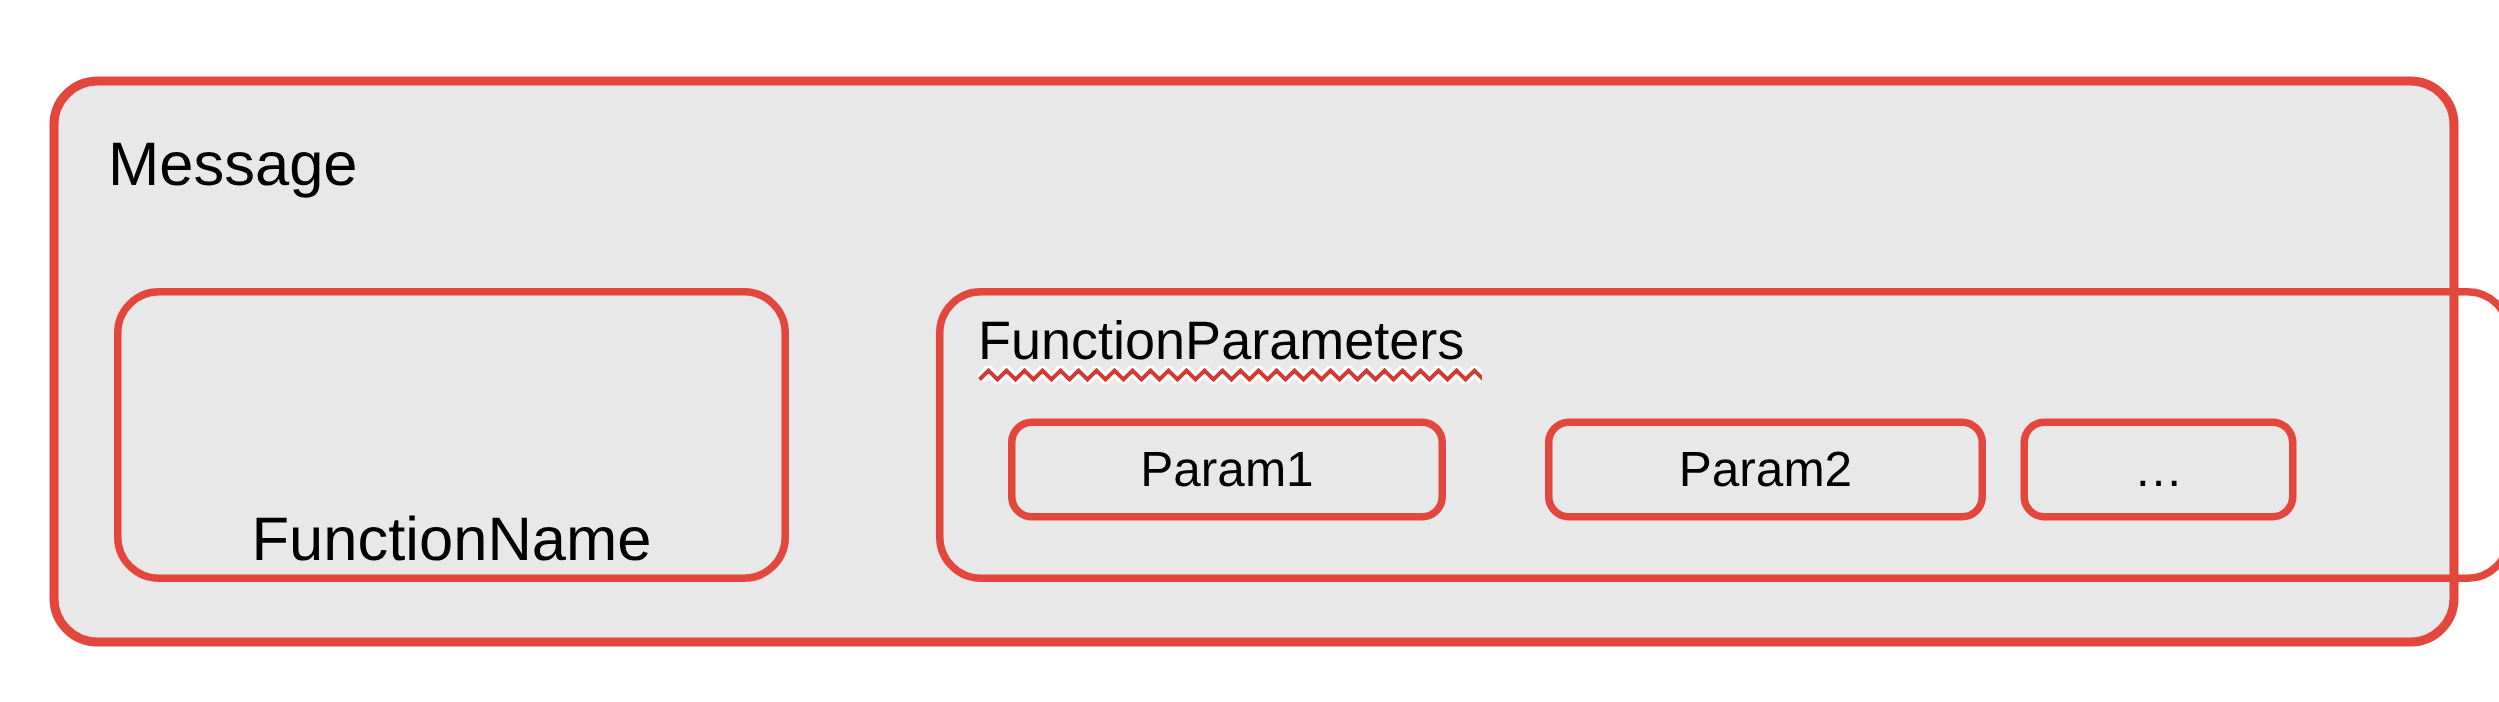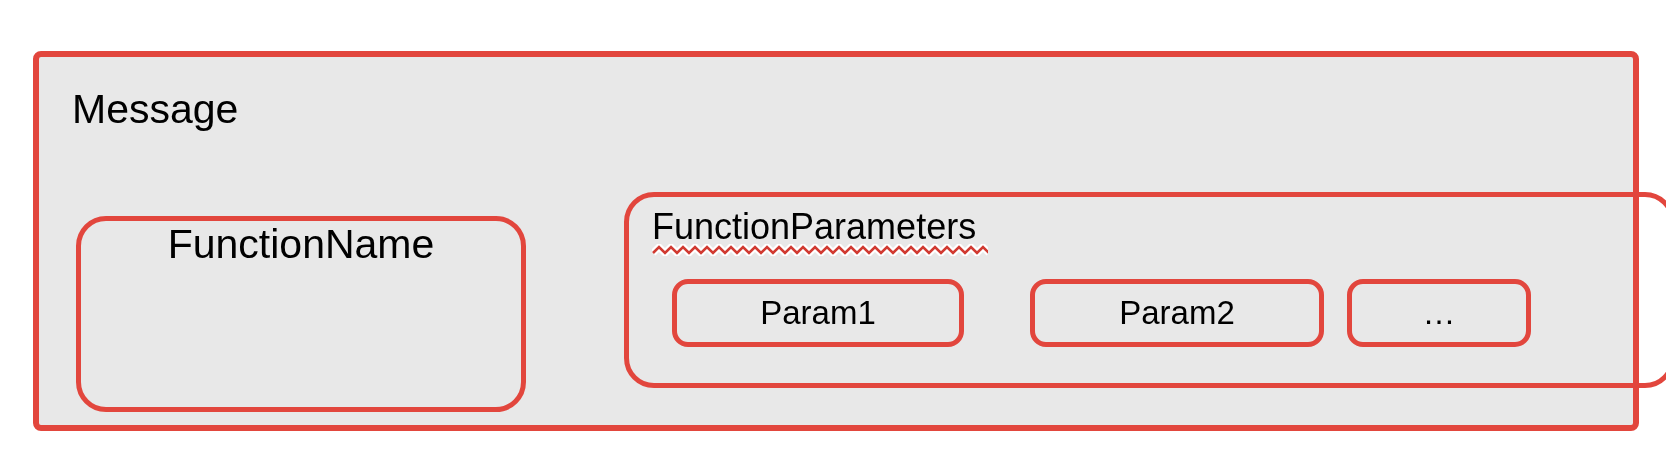--- a/index.html
+++ b/index.html
@@ -14,31 +14,31 @@
     position:relative;
     width:1666px;height:468px;
     background:var(--bg);
     font-family:"Liberation Sans",sans-serif;
     color:var(--text);
     overflow:hidden;
   }
   .box{position:absolute;box-sizing:border-box;border:5px solid var(--red);}
   .outer{
     left:33px;top:51px;width:1606px;height:380px;
-    border-width:6px;border-radius:8px;
+    border-width:6px;border-radius:32px;
     background:var(--fill);
   }
   .message-label{
     position:absolute;left:33px;top:28px;
     font-size:41px;line-height:1.2;
   }
   .mid{border-radius:30px;background:transparent;}
   .fn-box{
     left:37px;top:135px;width:450px;height:196px;
-    display:flex;align-items:flex-start;justify-content:center;margin-top:24px;
+    display:flex;align-items:flex-end;justify-content:center;
   }
   .fn-label{font-size:41px;}
   .fp-box{
     left:585px;top:135px;width:1051px;height:196px;
   }
   .fp-head{
     position:absolute;left:23px;top:8px;
   }
   .fp-label{
     display:block;font-size:36px;line-height:1.2;

